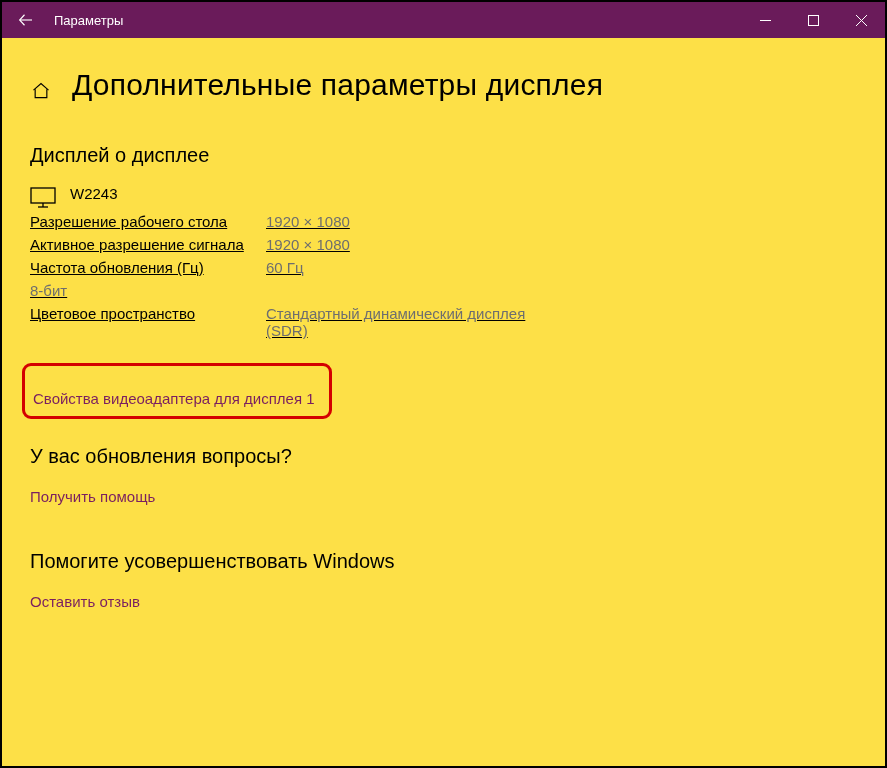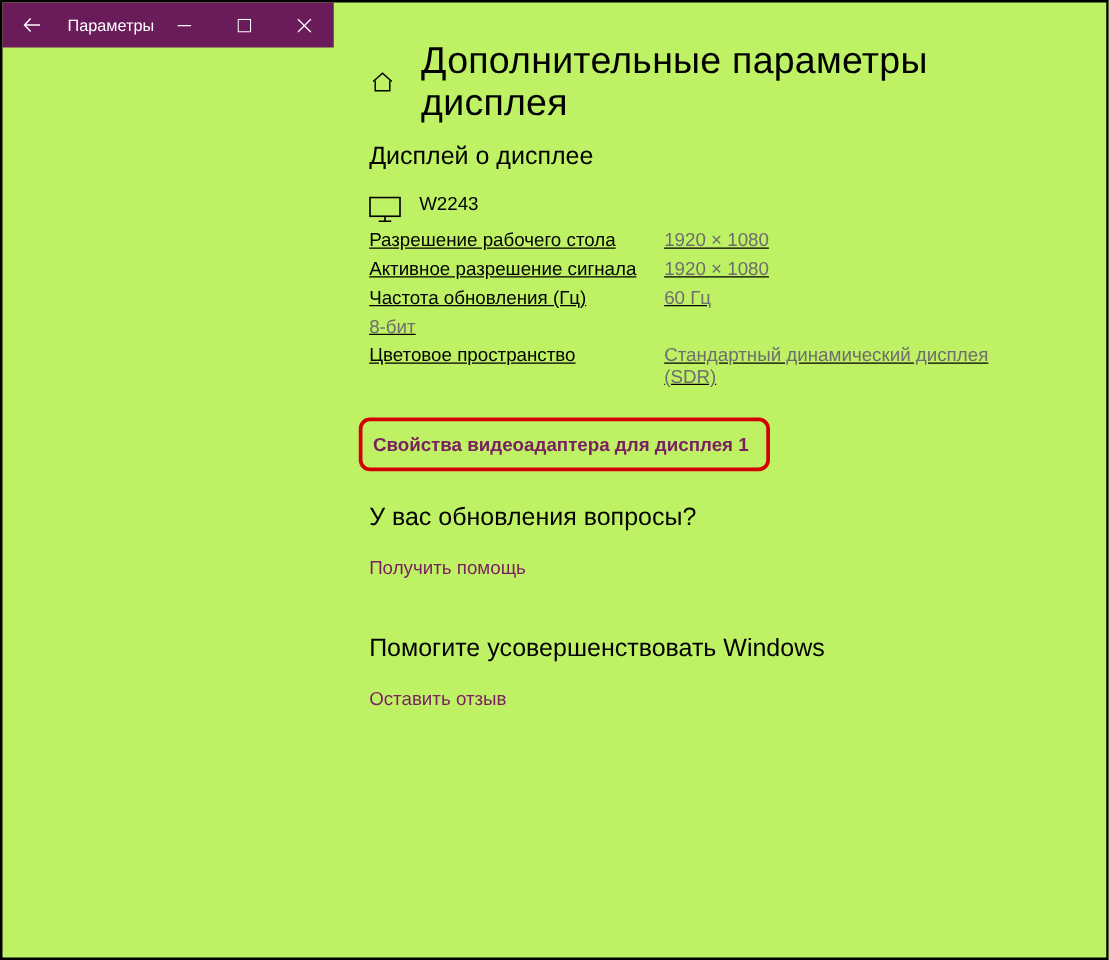--- a/index.html
+++ b/index.html
@@ -15,23 +15,23 @@
     overflow: hidden;
     box-sizing: border-box;
   }
 
   
   .frame {
     box-sizing: border-box;
     width: 887px;
     height: 768px;
     border: 2px solid #000;
-    background: #bef264;
-    display: flex;
-    flex-direction: row;
+    background: #fde047;
+    display: flex;
+    flex-direction: column;
   }
 
   
   .titlebar {
     height: 36px;
     background: #6a1b5a; 
     color: #fff;
     display: flex;
     align-items: stretch;
     flex: 0 0 auto;
@@ -64,24 +64,24 @@
 
   
   .content {
     flex: 1 1 auto;
     padding: 24px 28px 20px 28px;
     overflow: hidden;
   }
 
   .header-row {
     display: flex;
-    align-items: center;
+    align-items: flex-end;
     gap: 20px;
     margin-top: 6px;
-    margin-bottom: 14px;
+    margin-bottom: 42px;
   }
   .home-btn {
     width: 22px; height: 22px;
     display: flex; align-items: center; justify-content: center;
   }
   .home-btn svg { stroke: #000; fill: none; }
   h1.page-title {
     font-size: 30px;
     font-weight: 300;
     margin: 0;
@@ -142,21 +142,21 @@
 
   
   .highlight-box {
     display: inline-block;
     border: 3px solid #d40000;
     border-radius: 9px;
     padding: 8px 14px 8px 8px;
     margin-top: 18px;
     margin-left: -8px;
   }
-  .highlight-box .link { margin-top: 3px; font-weight: bold; }
+  .highlight-box .link { margin-top: 16px; }
 
   .spacer-lg { height: 18px; }
 </style>
 </head>
 <body>
 
 <div class="frame">
 
   <div class="titlebar">
     <div class="back">

